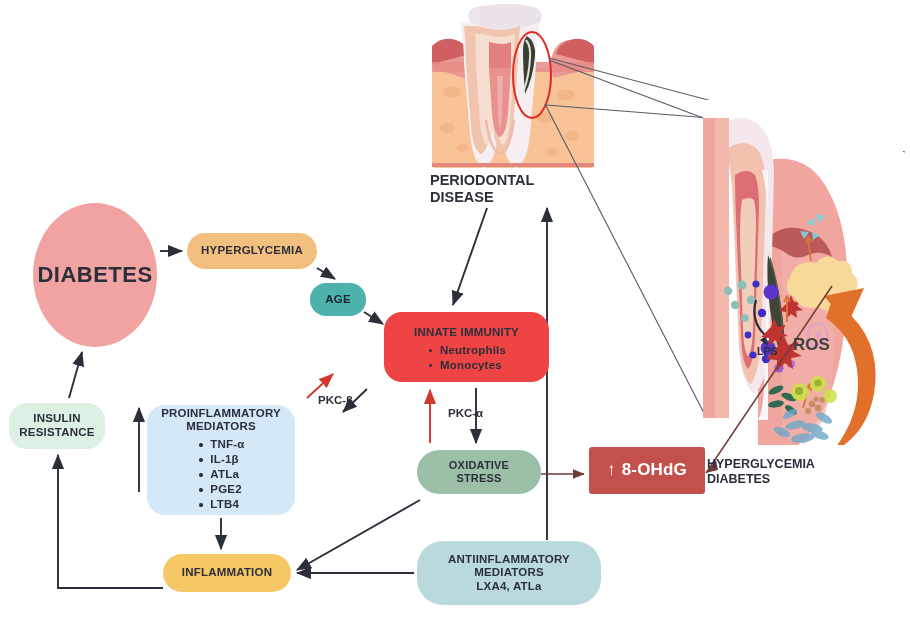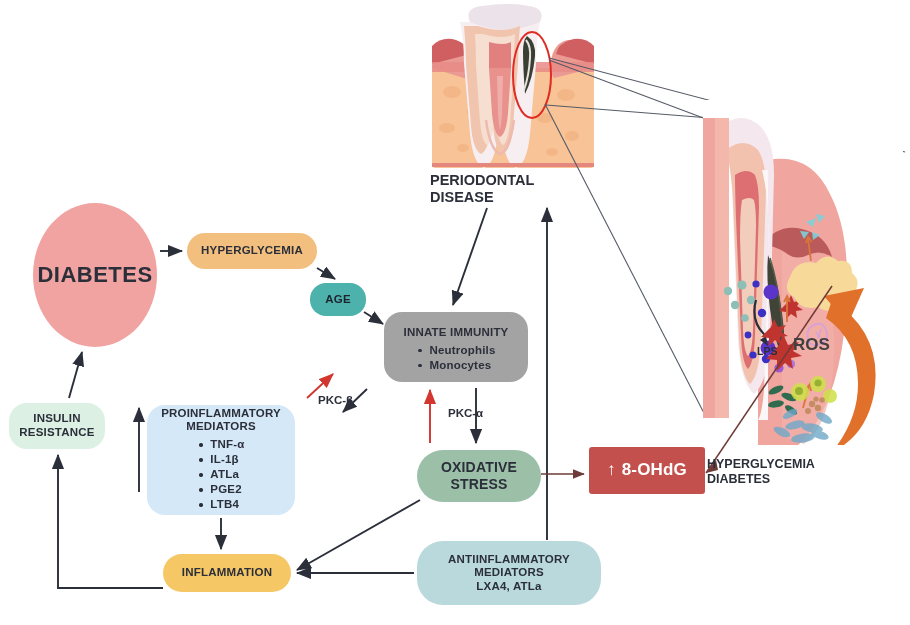--- a/index.html
+++ b/index.html
@@ -13,24 +13,24 @@
   .node{position:absolute;z-index:3;display:flex;flex-direction:column;
         align-items:center;justify-content:center;text-align:center;
         font-weight:700;letter-spacing:.2px;line-height:1.18;}
 
   .n-diabetes{left:33px;top:203px;width:124px;height:144px;border-radius:50%;
      background:#f0a3a0;font-size:22px;letter-spacing:.5px;color:#2b2f3a;}
   .n-hyper{left:187px;top:233px;width:130px;height:36px;border-radius:18px;
      background:#f2bf7e;font-size:11.5px;}
   .n-age{left:310px;top:283px;width:56px;height:33px;border-radius:16px;
      background:#4cb2ab;font-size:11.5px;color:#1d2430;}
-  .n-innate{left:384px;top:312px;width:144px;height:70px;border-radius:18px;
-     background:#a3a3a3;font-size:11.5px;padding:6px 0 0 0;box-sizing:border-box;}
-  .n-oxid{left:417px;top:450px;width:124px;height:52px;border-radius:26px;
-     background:#9cbfa8;font-size:14px;}
+  .n-innate{left:384px;top:312px;width:165px;height:70px;border-radius:18px;
+     background:#ef4444;font-size:11.5px;padding:6px 0 0 0;box-sizing:border-box;}
+  .n-oxid{left:417px;top:450px;width:124px;height:44px;border-radius:26px;
+     background:#9cbfa8;font-size:11px;}
   .n-anti{left:417px;top:541px;width:184px;height:64px;border-radius:26px;
      background:#b9d9dc;font-size:11.5px;}
   .n-ohdg{left:589px;top:447px;width:116px;height:47px;border-radius:3px;
      background:#c3504c;color:#ffffff;font-size:17px;font-weight:700;
      flex-direction:row;gap:6px;}
   .n-proinf{left:147px;top:405px;width:148px;height:110px;border-radius:18px;
      background:#d5e8f7;font-size:11.5px;}
   .n-inflam{left:163px;top:554px;width:128px;height:38px;border-radius:19px;
      background:#f6c765;font-size:11.5px;}
   .n-insulin{left:9px;top:403px;width:96px;height:46px;border-radius:18px;

